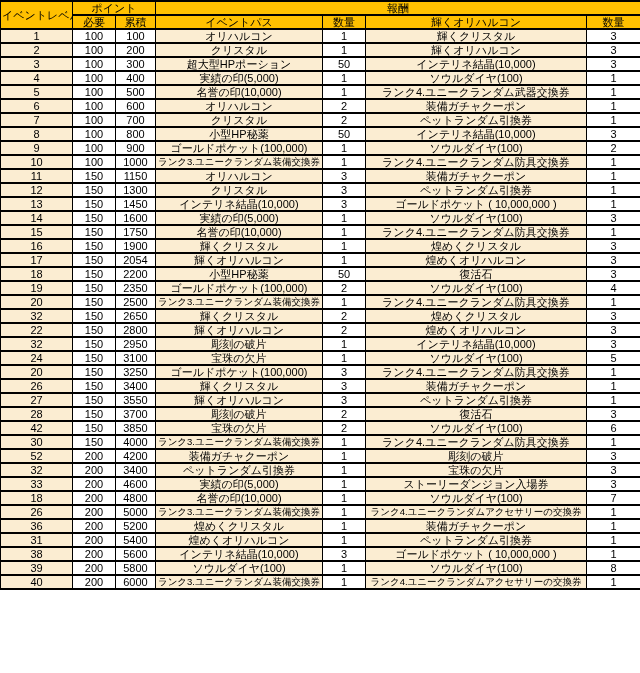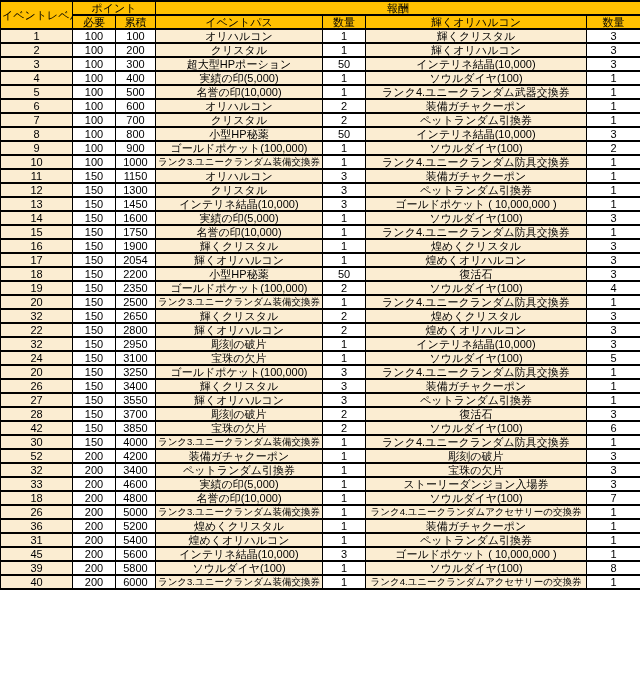--- a/index.html
+++ b/index.html
@@ -410,21 +410,21 @@
         <tr>
           <td class="cell-level">31</td>
           <td class="cell-num">200</td>
           <td class="cell-num">5400</td>
           <td class="cell-item">煌めくオリハルコン</td>
           <td class="cell-num">1</td>
           <td class="cell-item">ペットランダム引換券</td>
           <td class="cell-num">1</td>
         </tr>
         <tr>
-          <td class="cell-level">45</td>
+          <td class="cell-level">38</td>
           <td class="cell-num">200</td>
           <td class="cell-num">5600</td>
           <td class="cell-item">インテリネ結晶(10,000)</td>
           <td class="cell-num">3</td>
           <td class="cell-item">ゴールドポケット ( 10,000,000 )</td>
           <td class="cell-num">1</td>
         </tr>
         <tr>
           <td class="cell-level">39</td>
           <td class="cell-num">200</td>

